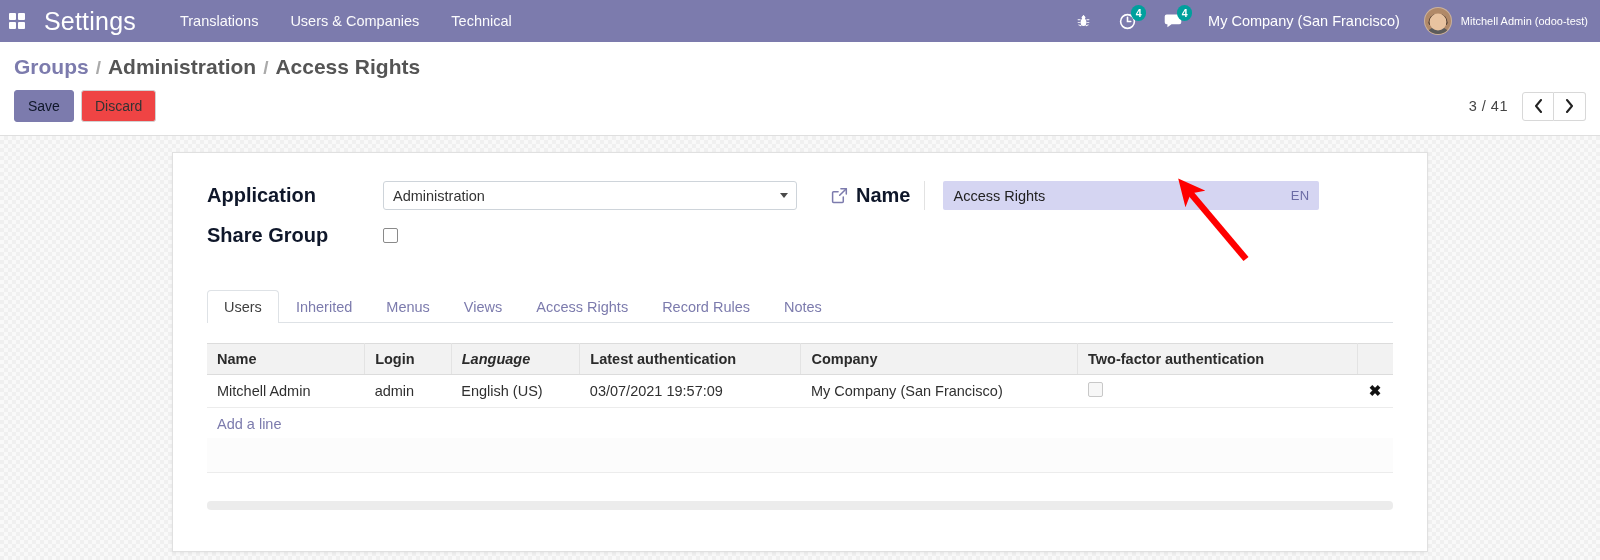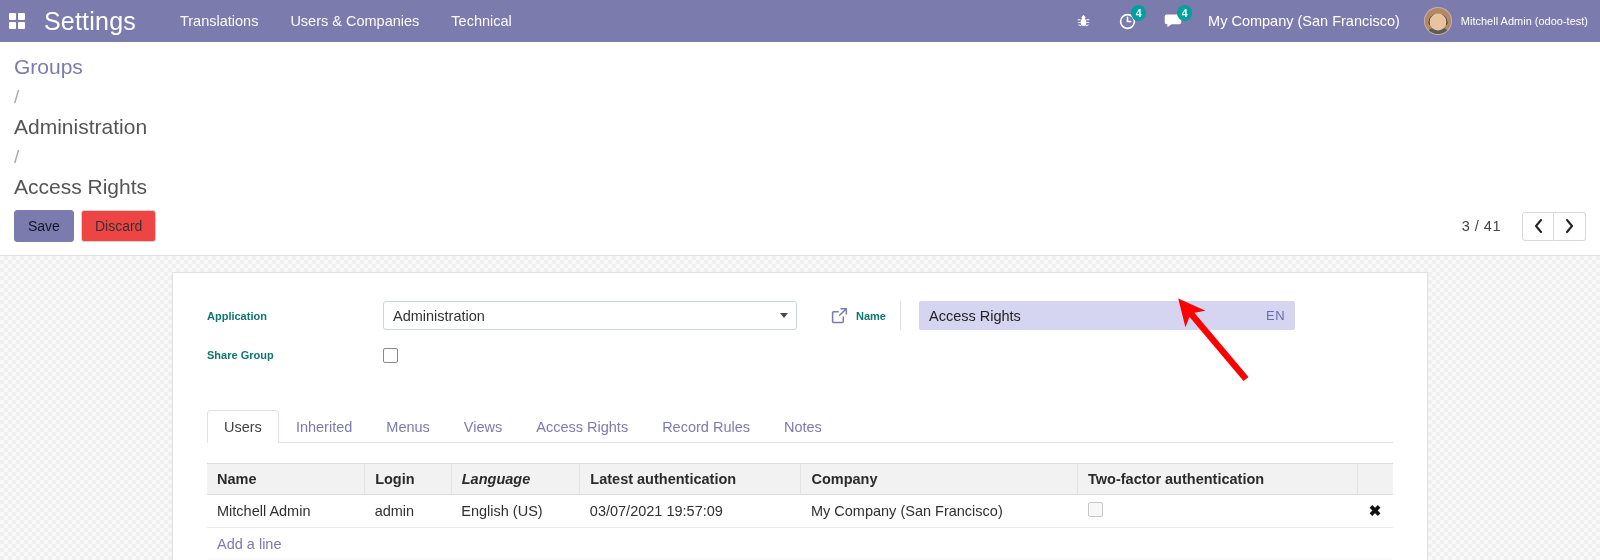--- a/index.html
+++ b/index.html
@@ -138,27 +138,26 @@
   
   .control-panel {
     background: #fff;
     border-bottom: 1px solid #dfdfdf;
     padding: 0 14px;
     position: relative;
     z-index: 3;
   }
   .breadcrumb {
     display: flex;
-    align-items: flex-start;
+    align-items: flex-end;
     gap: 7px;
     padding-top: 13px;
     font-size: 21px;
     color: #4c4c4c;
-    font-weight: 400;
-    flex-direction: column;
+    font-weight: 700;
   }
   .breadcrumb .crumb-link { color: #7c7bad; cursor: pointer; }
   .breadcrumb .sep { color: #aaa; font-size: 19px; }
   .breadcrumb .crumb-active { color: #555; }
 
   .cp-row {
     display: flex;
     align-items: center;
     padding: 11px 0 13px 0;
   }
@@ -178,21 +177,21 @@
   }
   .btn-discard {
     background: #ef4444;
     border: 1px solid #d2d2d2;
     color: #333;
   }
   .pager {
     margin-left: auto;
     display: flex;
     align-items: center;
-    gap: 21px;
+    gap: 14px;
   }
   .pager-count { font-size: 14.5px; color: #444; letter-spacing: .5px; }
   .pager-btns { display: flex; }
   .pager-btn {
     width: 32px; height: 29px;
     border: 1px solid #d8d8d8;
     background: #fff;
     display: flex; align-items: center; justify-content: center;
     cursor: pointer;
   }
@@ -225,23 +224,23 @@
 
   .field-row {
     display: flex;
     align-items: center;
     margin-bottom: 11px;
     min-height: 28px;
   }
   .field-label {
     width: 176px;
     flex: none;
-    font-size: 11px;
+    font-size: 20px;
     font-weight: bold;
-    color: #0f766e;
+    color: #0f172a;
   }
   .field-label.with-ext { display: flex; align-items: center; gap: 8px; width: auto; }
   .ext-link-icon { display: inline-flex; }
 
   .select-box {
     width: 414px;
     height: 29px;
     border: 1px solid #ced4da;
     border-radius: 3px;
     background: #fff;

